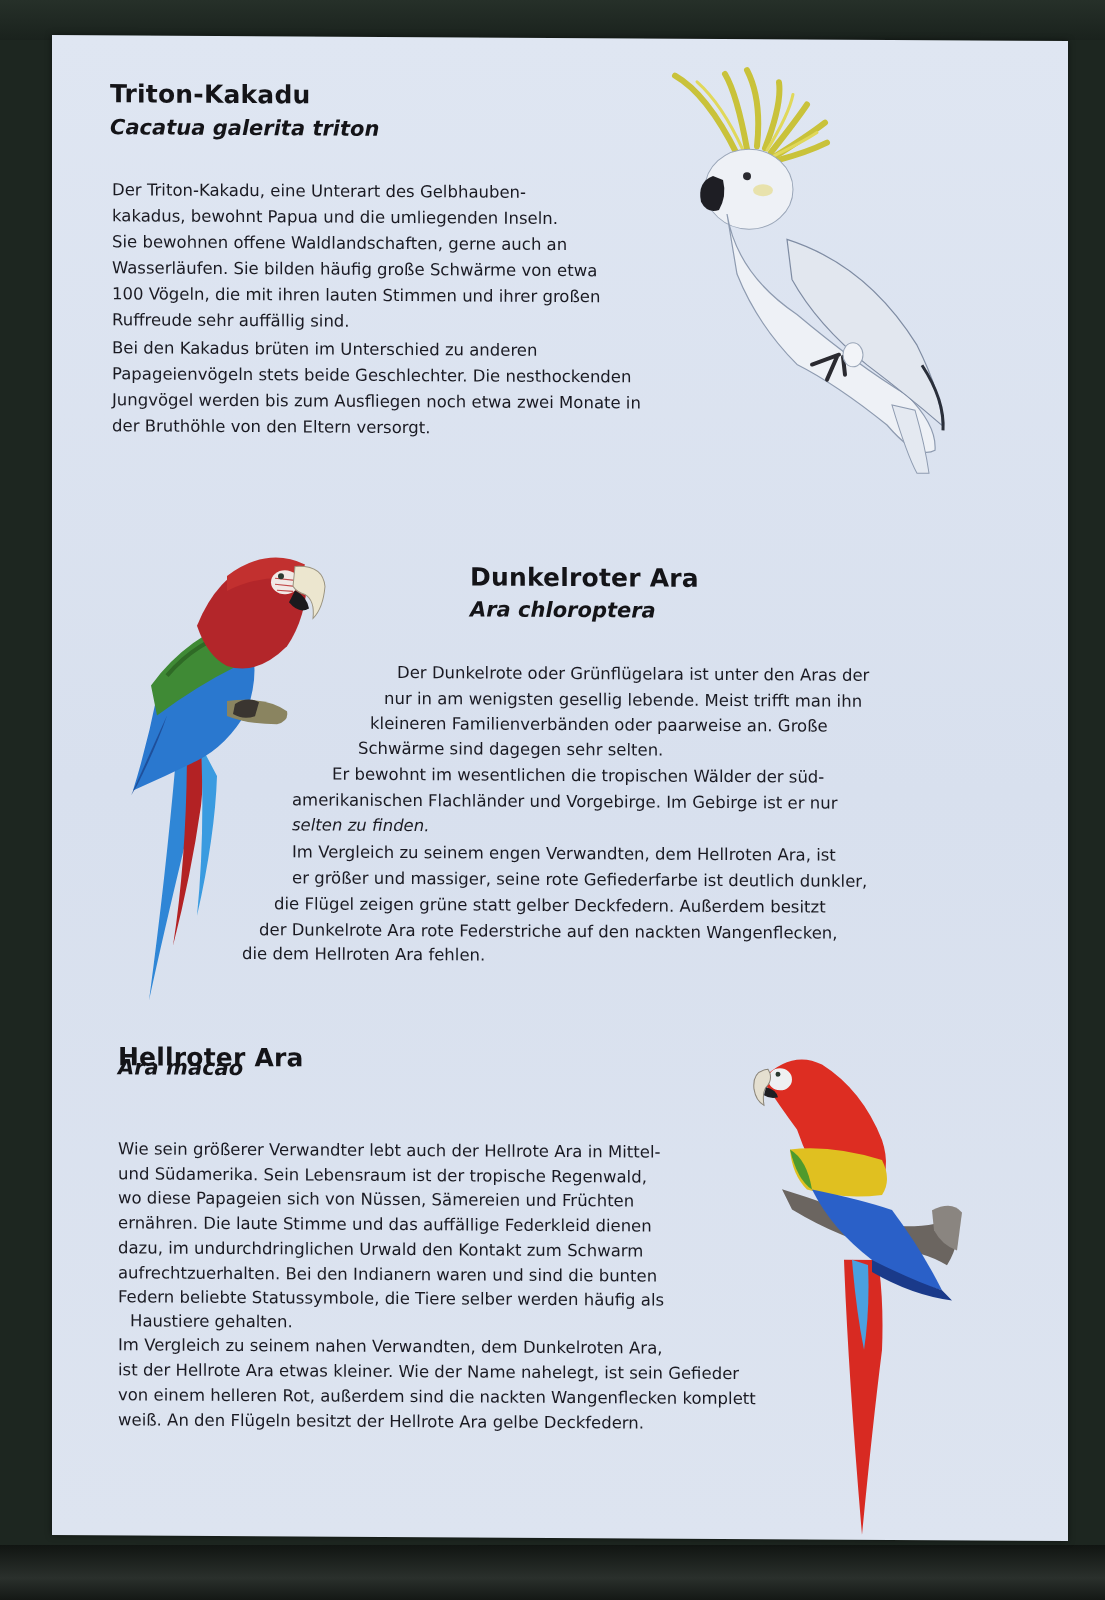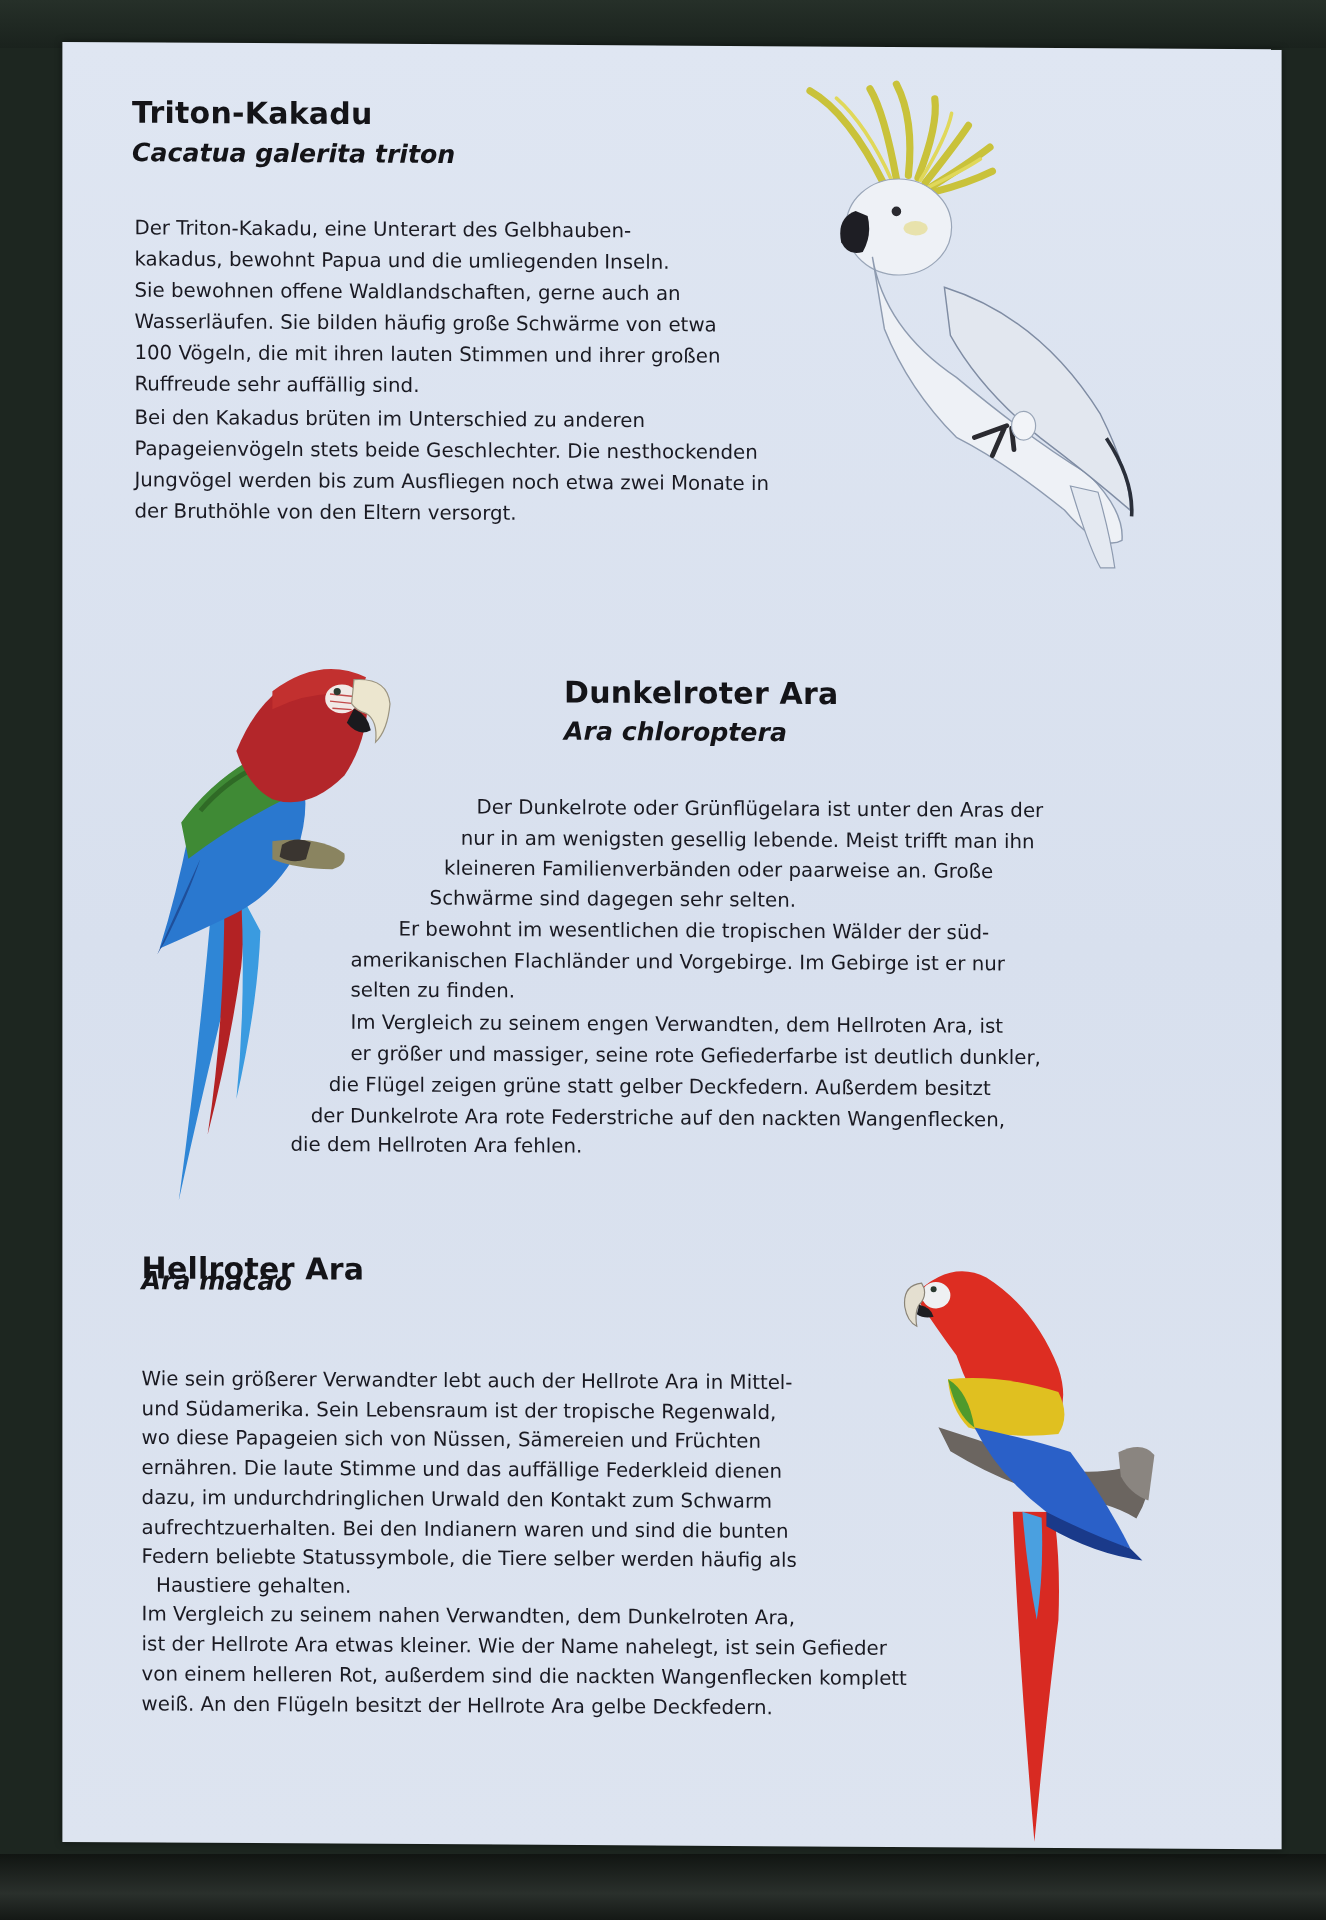--- a/index.html
+++ b/index.html
@@ -108,21 +108,21 @@
   <section>
     <h2 class="common-name" style="left:418px; top:525px;">Dunkelroter Ara</h2>
     <h3 class="sci-name" style="left:418px; top:560px;">Ara chloroptera</h3>
     <div>
       <div class="body-line" style="left:345px; top:626px;">Der Dunkelrote oder Grünflügelara ist unter den Aras der</div>
       <div class="body-line" style="left:332px; top:652px;">nur in am wenigsten gesellig lebende. Meist trifft man ihn</div>
       <div class="body-line" style="left:318px; top:677px;">kleineren Familienverbänden oder paarweise an. Große</div>
       <div class="body-line" style="left:306px; top:702px;">Schwärme sind dagegen sehr selten.</div>
       <div class="body-line" style="left:280px; top:728px;">Er bewohnt im wesentlichen die tropischen Wälder der süd-</div>
       <div class="body-line" style="left:240px; top:754px;">amerikanischen Flachländer und Vorgebirge. Im Gebirge ist er nur</div>
-      <div class="body-line" style="left:240px; top:779px;">selten zu finden.</div>
+      <div class="body-line" style="left:240px; top:779px;font-style:italic;">selten zu finden.</div>
       <div class="body-line" style="left:240px; top:806px;">Im Vergleich zu seinem engen Verwandten, dem Hellroten Ara, ist</div>
       <div class="body-line" style="left:240px; top:832px;">er größer und massiger, seine rote Gefiederfarbe ist deutlich dunkler,</div>
       <div class="body-line" style="left:222px; top:858px;">die Flügel zeigen grüne statt gelber Deckfedern. Außerdem besitzt</div>
       <div class="body-line" style="left:207px; top:884px;">der Dunkelrote Ara rote Federstriche auf den nackten Wangenflecken,</div>
       <div class="body-line" style="left:190px; top:908px;">die dem Hellroten Ara fehlen.</div>
     </div>
 
     <svg class="bird" style="left:75px; top:480px;" width="210" height="490" viewBox="0 0 210 490">
 
       <path d="M50 230 Q40 350 22 485 Q36 420 60 320 Q66 270 62 230 Z" fill="#2f86d6"></path>

